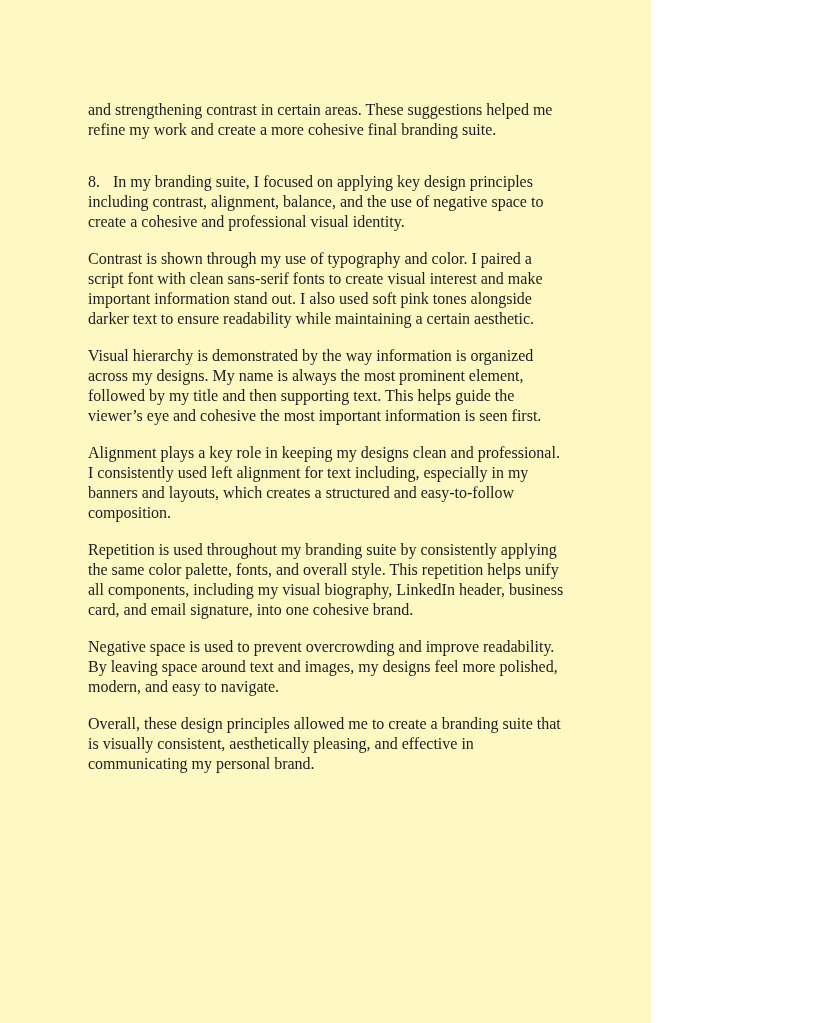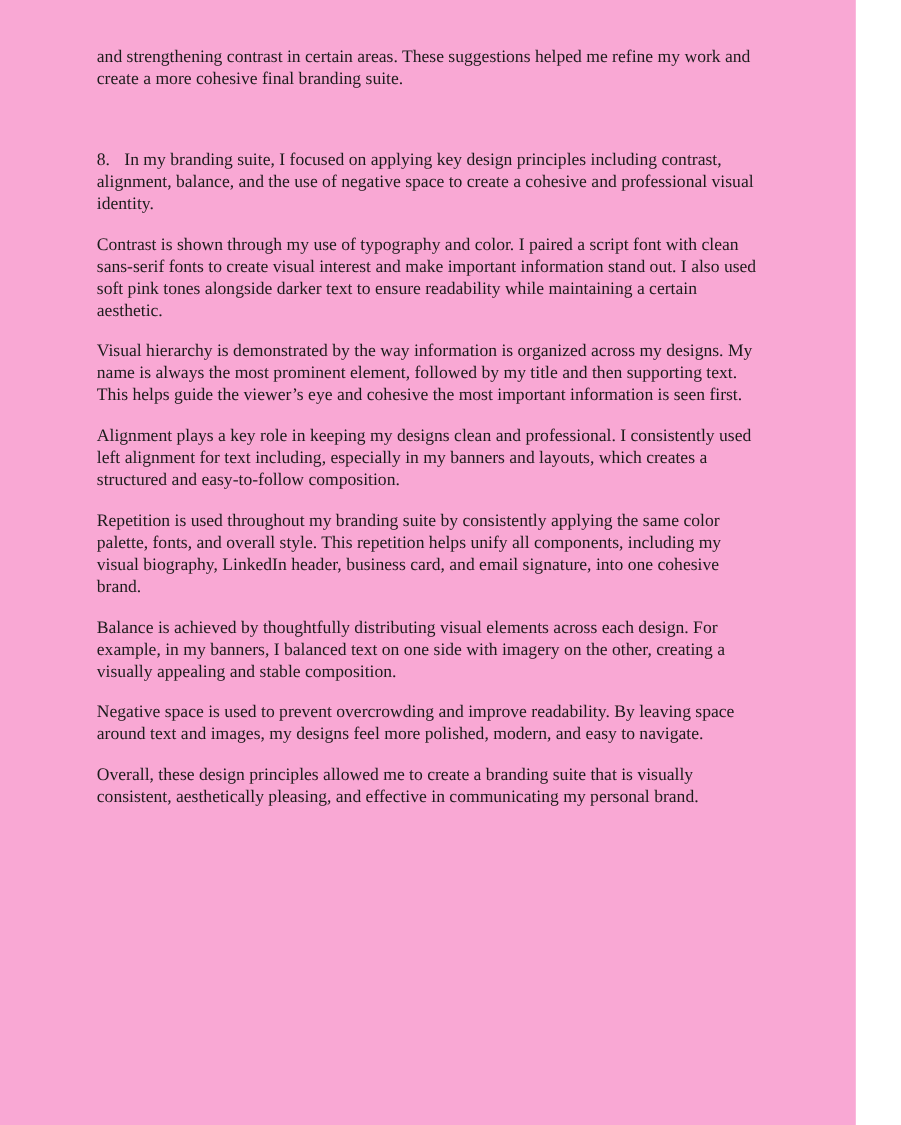--- a/index.html
+++ b/index.html
@@ -9,35 +9,35 @@
   }
   body {
     width: 819px;
     height: 1023px;
     overflow: hidden;
     font-family: "Liberation Serif", "DejaVu Serif", serif;
     color: #1c1c1c;
   }
   .page {
     box-sizing: border-box;
-    width: 778px;
+    width: 651px;
     height: 1023px;
-    padding: 42px 85px 60px 88px;
-    background: #f9a8d4;
+    padding: 100px 85px 60px 88px;
+    background: #fef9c3;
   }
   .doc p {
     margin: 0 0 17px 0;
     font-size: 16px;
     line-height: 20px;
     text-align: left;
     hyphens: auto;
     -webkit-hyphens: auto;
   }
   .doc p.section-gap {
-    margin-top: 54px;
+    margin-top: 32px;
   }
   .num {
     margin-right: 13px;
   }
 </style>
 </head>
 <body>
 
 <div class="page">
   <div class="doc">
@@ -50,20 +50,19 @@
     </p>
 
     <p>Contrast is shown through my use of typography and color. I paired a script font with clean sans-serif fonts to create visual interest and make important information stand out. I also used soft pink tones alongside darker text to ensure readability while maintaining a certain aesthetic.</p>
 
     <p>Visual hierarchy is demonstrated by the way information is organized across my designs. My name is always the most prominent element, followed by my title and then supporting text. This helps guide the viewer’s eye and cohesive the most important information is seen first.</p>
 
     <p>Alignment plays a key role in keeping my designs clean and professional. I consistently used left alignment for text including, especially in my banners and layouts, which creates a structured and easy-to-follow composition.</p>
 
     <p>Repetition is used throughout my branding suite by consistently applying the same color palette, fonts, and overall style. This repetition helps unify all components, including my visual biography, LinkedIn header, business card, and email signature, into one cohesive brand.</p>
 
-    <p>Balance is achieved by thoughtfully distributing visual elements across each design. For example, in my banners, I balanced text on one side with imagery on the other, creating a visually appealing and stable composition.</p>
 
     <p>Negative space is used to prevent overcrowding and improve readability. By leaving space around text and images, my designs feel more polished, modern, and easy to navigate.</p>
 
     <p>Overall, these design principles allowed me to create a branding suite that is visually consistent, aesthetically pleasing, and effective in communicating my personal brand.</p>
 
   </div>
 </div>
 
 </body></html>

